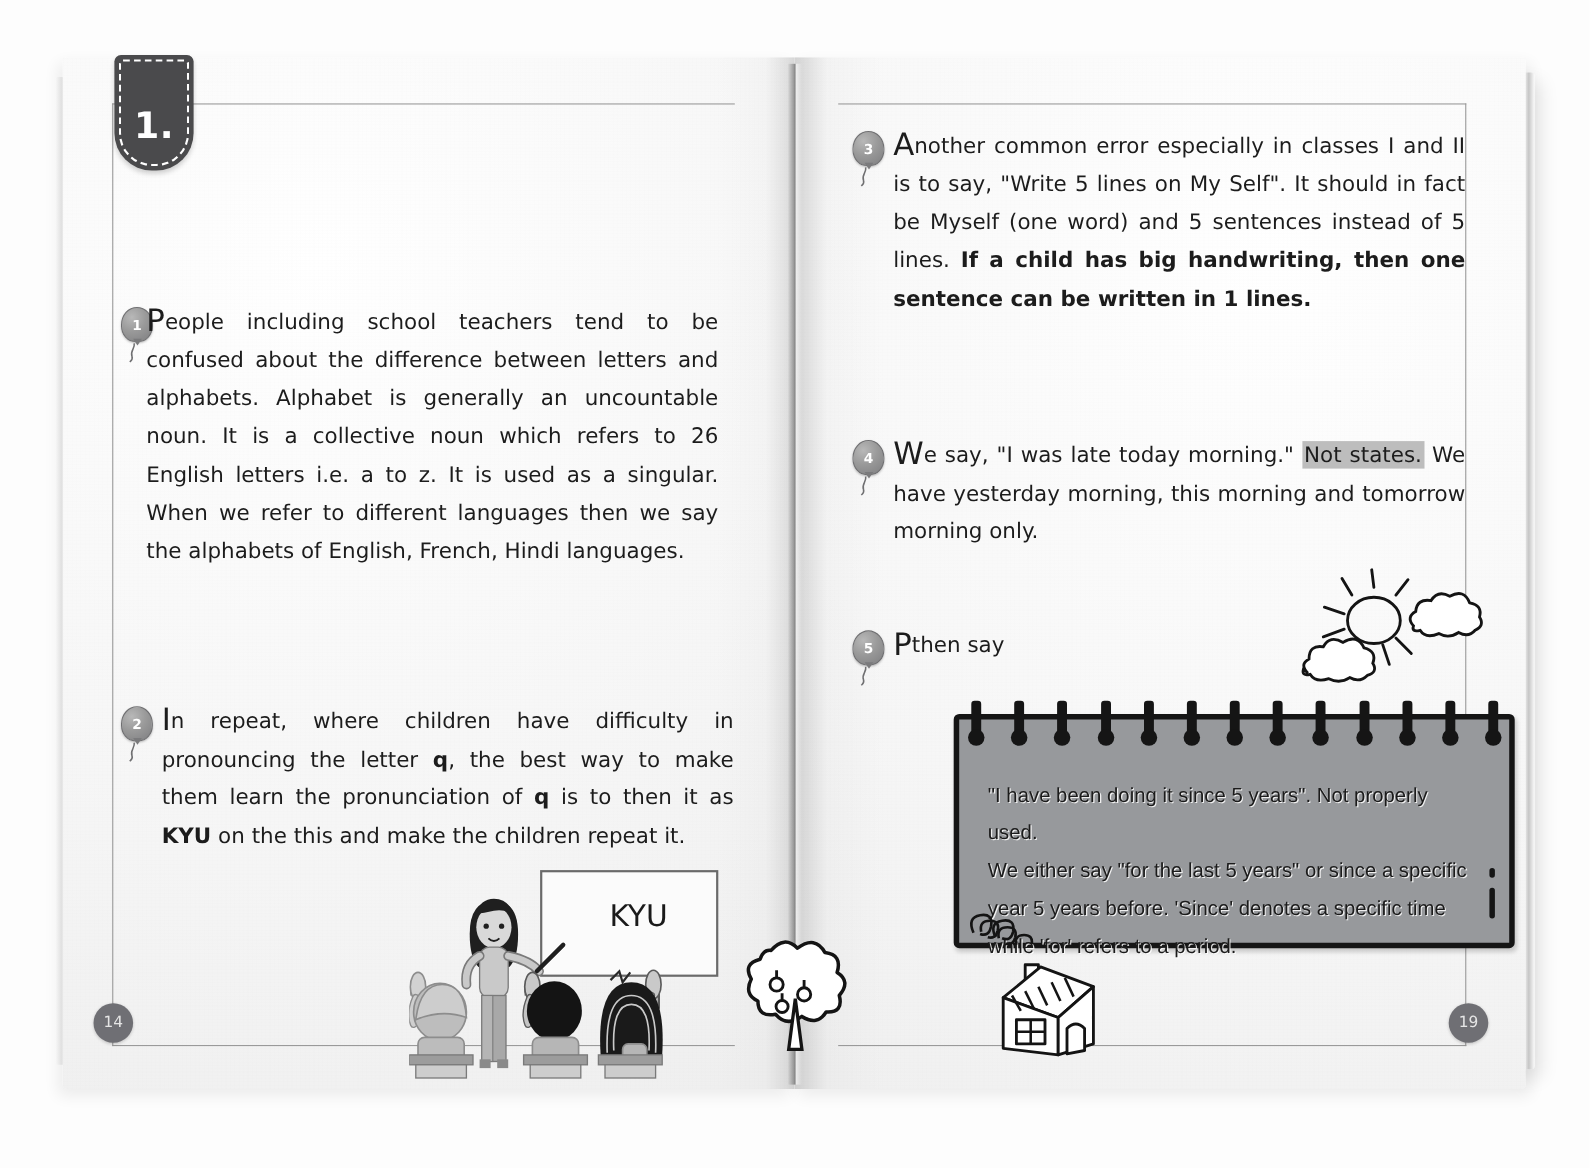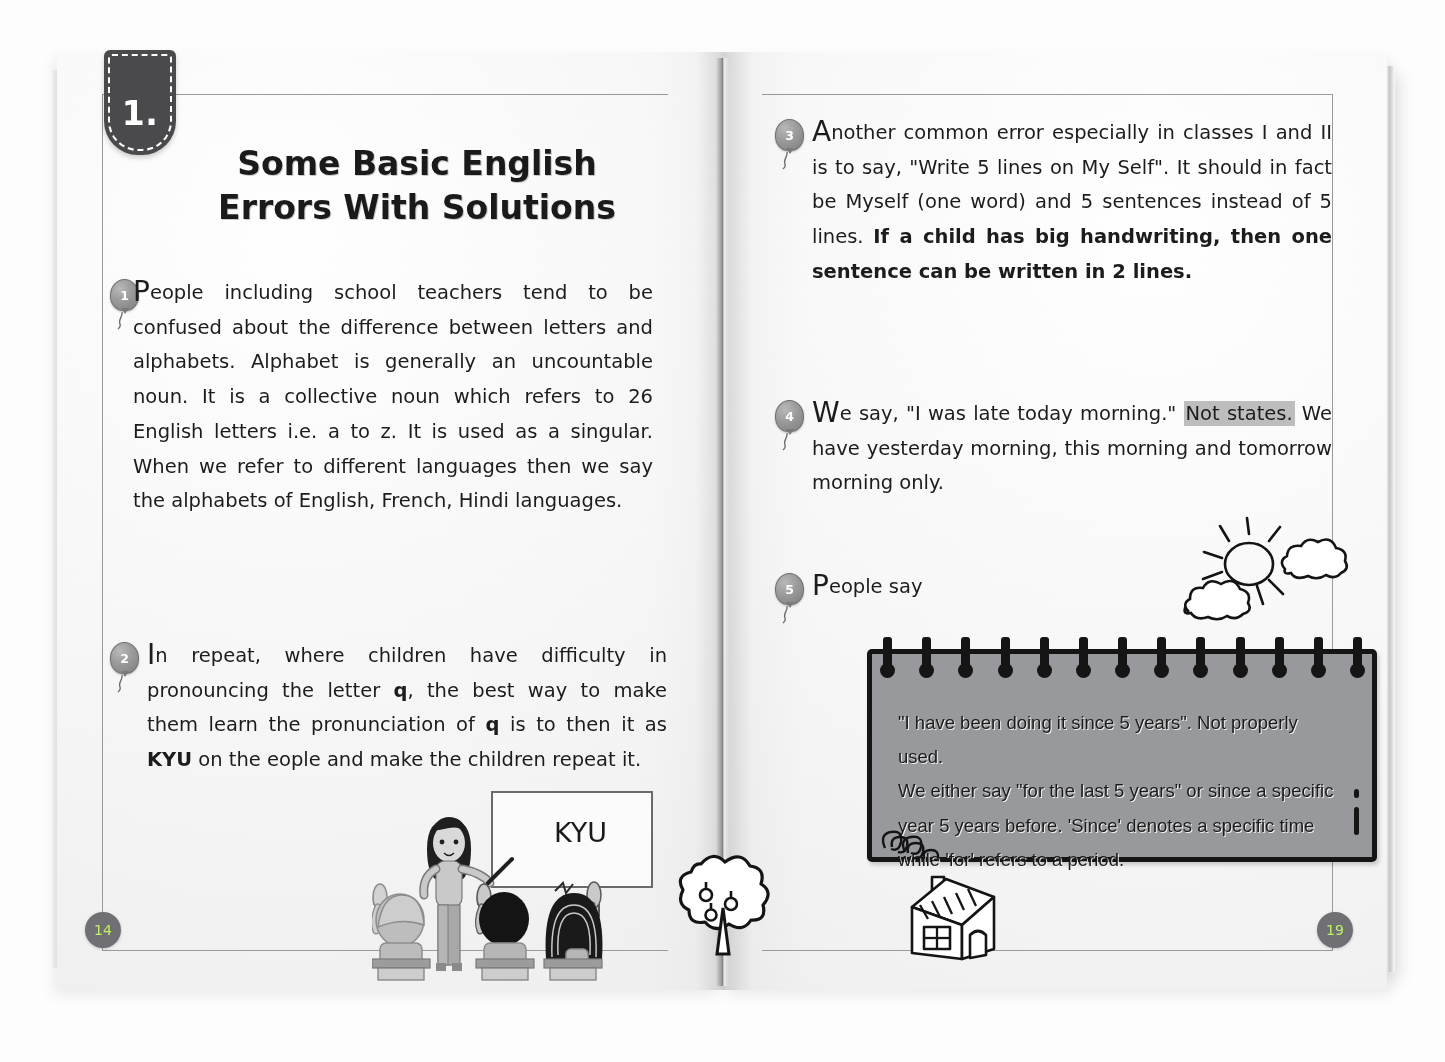--- a/index.html
+++ b/index.html
@@ -110,21 +110,21 @@
     position:absolute;inset:0;display:flex;align-items:center;justify-content:center;
     color:#fff;font-size:12.5px;font-weight:bold;
   }
   .balloon .knot{position:absolute;left:11px;top:29px;width:0;height:0;
     border-left:4px solid transparent;border-right:4px solid transparent;border-top:6px solid #7a7a7c;}
   .balloon svg{position:absolute;left:6px;top:33px;}
 
   
   .pagenum{
     position:absolute;width:36px;height:36px;border-radius:50%;
-    background:#6f6f74;color:#bef264;font-size:14px;
+    background:#6f6f74;color:#e5e5e5;font-size:14px;
     display:flex;align-items:center;justify-content:center;
     box-shadow:0 1px 3px rgba(0,0,0,.2);
   }
 
   
   .notepad{position:absolute;left:145px;top:585px;width:500px;height:215px;}
   .np-body{
     position:absolute;left:0;top:12px;width:100%;height:203px;
     background:#97999c;border:5px solid #151515;border-radius:5px;
     box-shadow:2px 3px 4px rgba(0,0,0,.18);
@@ -157,24 +157,20 @@
     <div class="edge-stack"></div>
 
     <div class="page left">
       <div class="grain"></div>
       <div class="frame lf"></div>
 
       <div class="chapter-tab">
         <div class="chapter-num">1.</div>
       </div>
 
-      <div class="title">
-        <div>Some Basic English</div>
-        <div>Errors With Solutions</div>
-      </div>
 
       <div class="balloon" style="left:53px;top:227px;">
         <div class="ball">
             <span>1</span>
           </div>
         <div class="knot"></div>
         <svg width="16" height="18" viewBox="0 0 16 18">
           <path d="M6 0 C7 5, 2 7, 4 12 C5 15, 3 16, 2 17" stroke="#6f6f71" stroke-width="1.4" fill="none"></path>
         </svg>
       </div>
@@ -185,21 +181,21 @@
       <div class="balloon" style="left:53px;top:590px;">
         <div class="ball">
             <span>2</span>
           </div>
         <div class="knot"></div>
         <svg width="16" height="18" viewBox="0 0 16 18">
           <path d="M6 0 C7 5, 2 7, 4 12 C5 15, 3 16, 2 17" stroke="#6f6f71" stroke-width="1.4" fill="none"></path>
         </svg>
       </div>
       <div class="para" style="left:90px;top:587px;width:520px;">
-        <span class="drop">I</span><span>n repeat, where children have difficulty in pronouncing the letter </span><b>q</b><span>, the best way to make them learn the pronunciation of </span><b>q</b><span> is to then it as </span><b>KYU</b><span> on the eople and make the children repeat it.</span>
+        <span class="drop">I</span><span>n repeat, where children have difficulty in pronouncing the letter </span><b>q</b><span>, the best way to make them learn the pronunciation of </span><b>q</b><span> is to then it as </span><b>KYU</b><span> on the this and make the children repeat it.</span>
       </div>
 
       <div class="illus" style="left:315px;top:735px;width:290px;height:200px;">
         <svg width="290" height="200" viewBox="0 0 290 200">
 
           <rect x="120" y="5" width="160" height="95" fill="#fbfbfb" stroke="#6a6a6a" stroke-width="2"></rect>
           <text x="182" y="55" font-family="DejaVu Sans, sans-serif" font-size="27" fill="#1a1a1a">KYU</text>
 
           <g>
             <path d="M55 62 q0 -30 22 -30 q22 0 22 30 q0 22 -8 30 l-28 0 q-8 -8 -8 -30 z" fill="#1f1f1f"></path>
@@ -269,21 +265,21 @@
       <div class="balloon" style="left:53px;top:67px;">
         <div class="ball">
             <span>3</span>
           </div>
         <div class="knot"></div>
         <svg width="16" height="18" viewBox="0 0 16 18">
           <path d="M6 0 C7 5, 2 7, 4 12 C5 15, 3 16, 2 17" stroke="#6f6f71" stroke-width="1.4" fill="none"></path>
         </svg>
       </div>
       <div class="para" style="left:90px;top:64px;width:520px;">
-        <span class="drop">A</span><span>nother common error especially in classes I and II is to say, "Write 5 lines on My Self". It should in fact be Myself (one word) and 5 sentences instead of 5 lines. </span><b>If a child has big handwriting, then one sentence can be written in 2 lines.</b>
+        <span class="drop">A</span><span>nother common error especially in classes I and II is to say, "Write 5 lines on My Self". It should in fact be Myself (one word) and 5 sentences instead of 5 lines. </span><b>If a child has big handwriting, then one sentence can be written in 1 lines.</b>
       </div>
 
       <div class="balloon" style="left:53px;top:348px;">
         <div class="ball">
             <span>4</span>
           </div>
         <div class="knot"></div>
         <svg width="16" height="18" viewBox="0 0 16 18">
           <path d="M6 0 C7 5, 2 7, 4 12 C5 15, 3 16, 2 17" stroke="#6f6f71" stroke-width="1.4" fill="none"></path>
         </svg>
@@ -295,21 +291,21 @@
       <div class="balloon" style="left:53px;top:521px;">
         <div class="ball">
             <span>5</span>
           </div>
         <div class="knot"></div>
         <svg width="16" height="18" viewBox="0 0 16 18">
           <path d="M6 0 C7 5, 2 7, 4 12 C5 15, 3 16, 2 17" stroke="#6f6f71" stroke-width="1.4" fill="none"></path>
         </svg>
       </div>
       <div class="para" style="left:90px;top:518px;width:300px;text-align:left;">
-        <span class="drop">P</span><span>eople say</span>
+        <span class="drop">P</span><span>then say</span>
       </div>
 
       <div class="doodle" style="left:455px;top:462px;">
         <svg width="180" height="110" viewBox="0 0 180 110">
           <g stroke="#141414" stroke-width="2.6" fill="none" stroke-linecap="round">
             <ellipse cx="72" cy="50" rx="24" ry="21"></ellipse>
             <line x1="72" y1="20" x2="70" y2="4"></line>
             <line x1="52" y1="27" x2="43" y2="12"></line>
             <line x1="92" y1="27" x2="103" y2="13"></line>
             <line x1="45" y1="44" x2="27" y2="38"></line>

